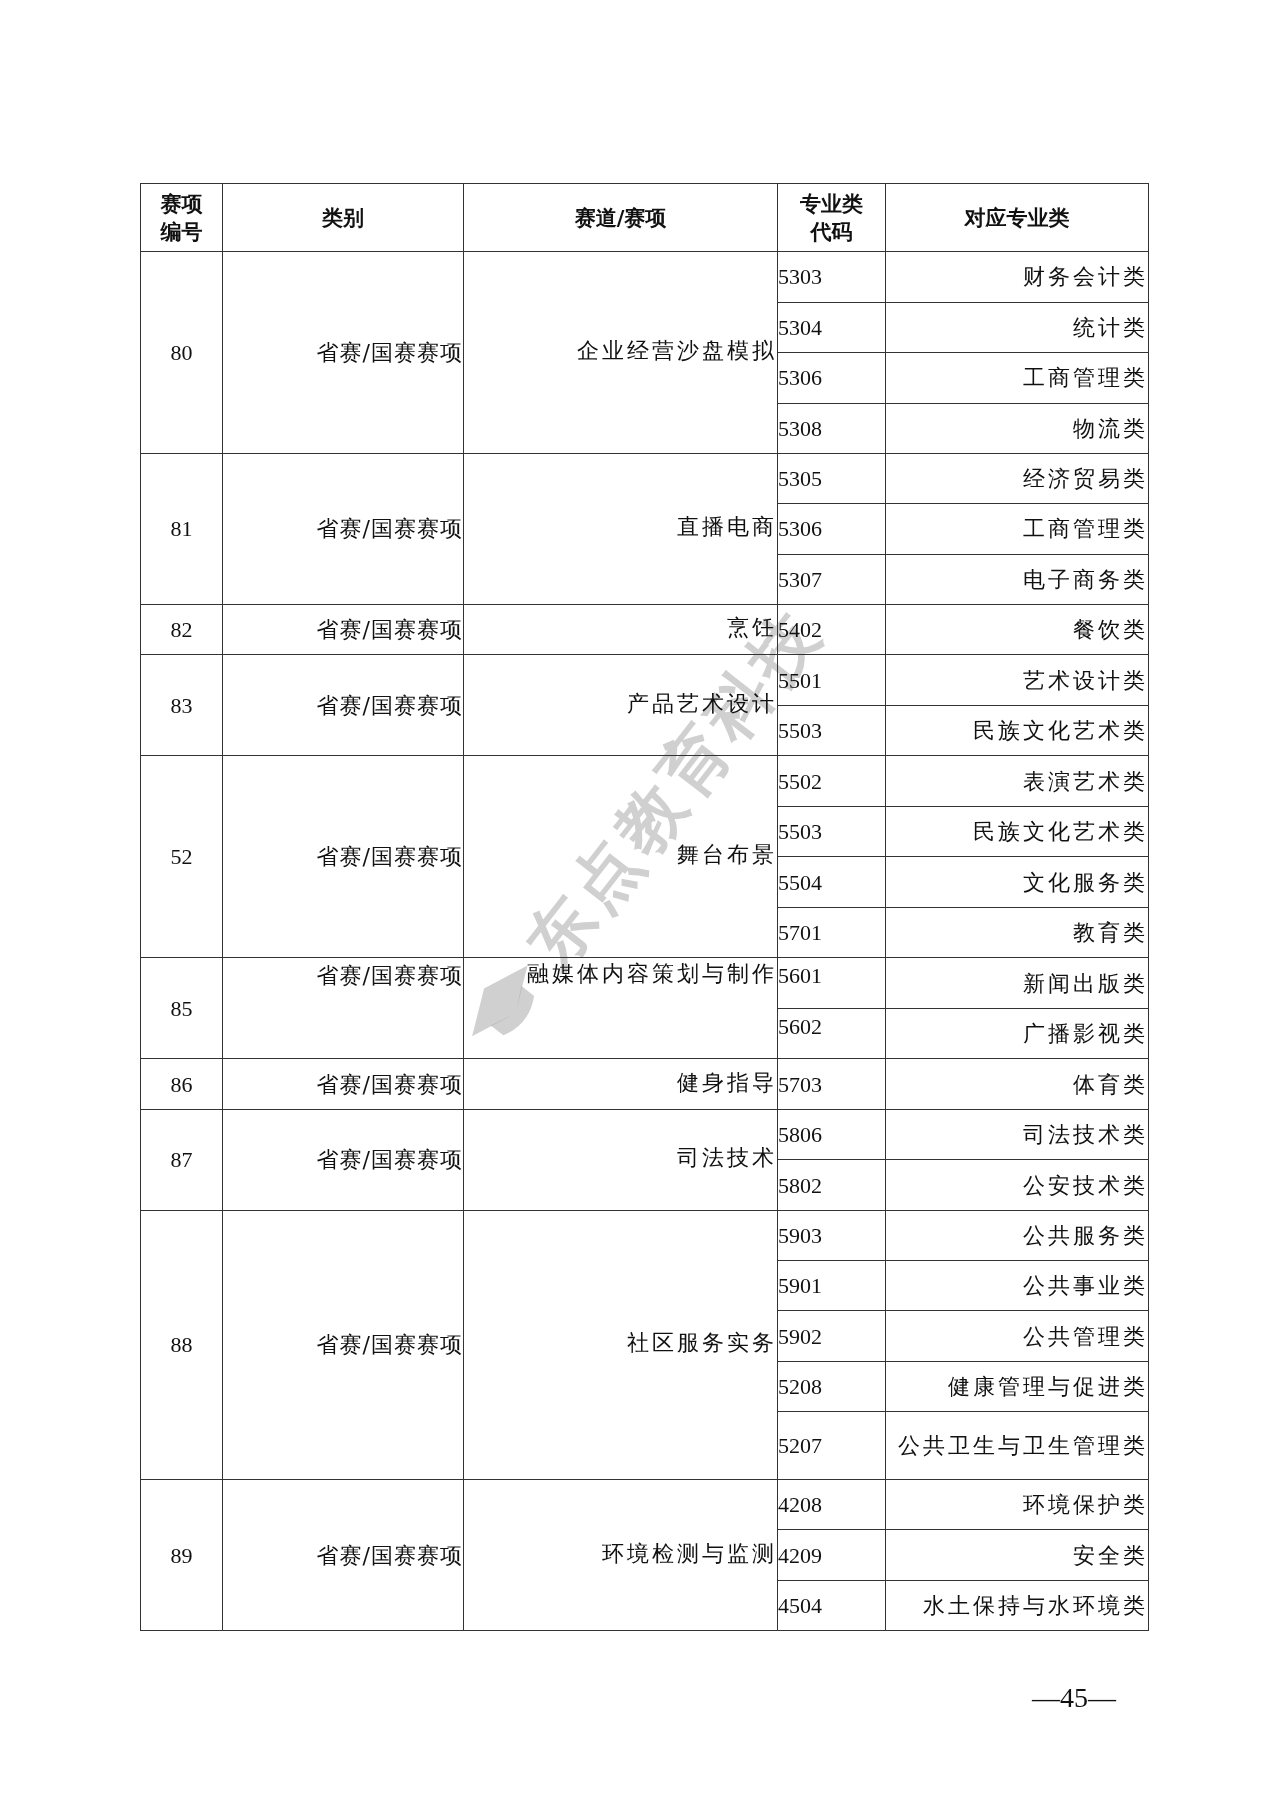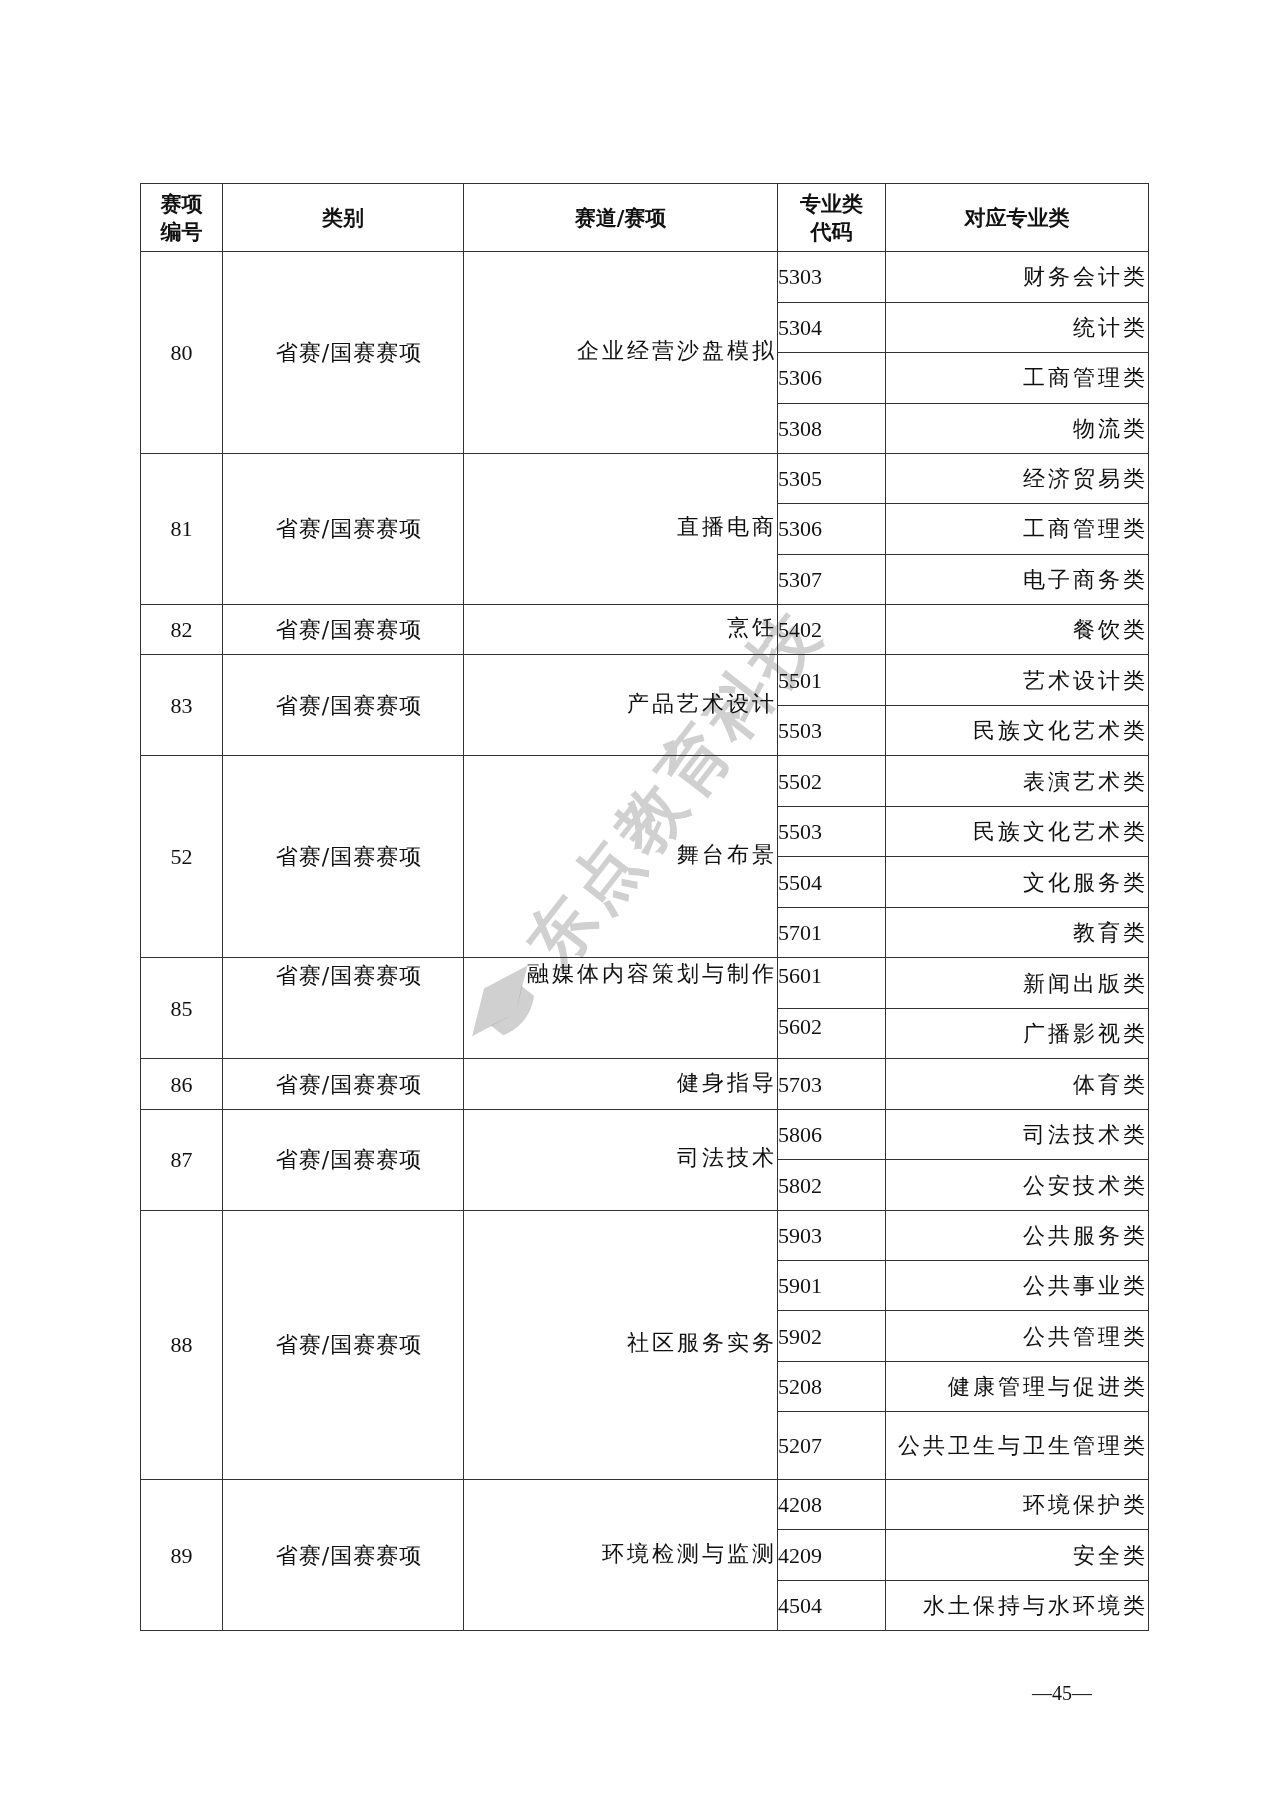--- a/index.html
+++ b/index.html
@@ -5,27 +5,27 @@
   html, body { margin: 0; padding: 0; background: #ffffff; }
   body { width: 1280px; height: 1810px; position: relative; overflow: hidden;
          font-family: "DejaVu Serif", "Liberation Serif", serif; color: #111; }
   #page { position: absolute; left: 0; top: 0; width: 1280px; height: 1810px; }
   table.grid { position: absolute; left: 140px; top: 183px; width: 1008px;
                border-collapse: collapse; table-layout: fixed; }
   table.grid td, table.grid th { border: 1.5px solid #333; padding: 0; vertical-align: middle;
                font-size: 22px; line-height: 27px; font-weight: normal; }
   table.grid th { font-weight: bold; text-align: center; font-size: 21px; line-height: 28px; }
   .c-no { text-align: center; font-family: Liberation Serif, serif; font-size: 23px; }
-  .c-cat { text-align: center; padding-left: 12px !important; letter-spacing: 1px; margin-left: 32px; }
+  .c-cat { text-align: right; padding-left: 12px !important; letter-spacing: 1px; margin-left: 32px; }
   .c-track { text-align: right; padding-left: 12px !important; letter-spacing: 3px; font-family: Liberation Mono, monospace; }
   .c-code { text-align: left; font-family: "Liberation Serif", serif; font-size: 23px; }
   .c-major { text-align: right; padding-left: 10px !important; letter-spacing: 3px; }
   .top { vertical-align: top !important; padding-top: 4px !important; }
   .wrap2 { line-height: 28px; padding-top: 2px !important; padding-bottom: 2px !important; }
-  #pagenum { position: absolute; left: 1032px; top: 1682px; font-size: 20px;
+  #pagenum { position: absolute; left: 1032px; top: 1682px; font-size: 28px;
              font-family: "Liberation Serif", serif; letter-spacing: 0; }
   #watermark { position: absolute; left: 370px; top: 760px; width: 560px; height: 120px;
                transform: rotate(-52deg); transform-origin: center; pointer-events: none;
                color: rgba(150,150,150,0.45); font-family: "DejaVu Sans", sans-serif;
                font-weight: bold; font-size: 66px; letter-spacing: 6px; white-space: nowrap;
                display: flex; align-items: center; }
   #watermark .cap { display: inline-block; width: 90px; height: 60px; margin-right: 14px; }
 </style>
 </head>
 <body>

